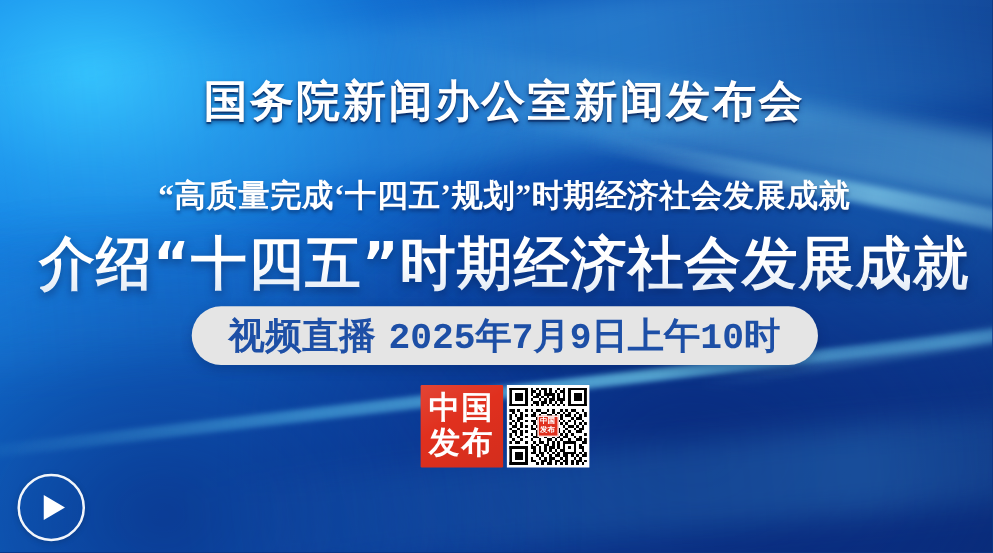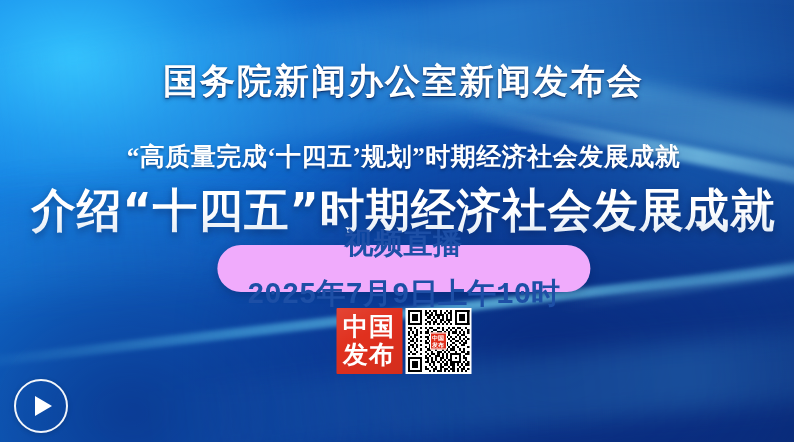--- a/index.html
+++ b/index.html
@@ -234,28 +234,27 @@
   }
 
   .pill {
     position: absolute;
     top: 245px;
     left: 50%;
     transform: translateX(-50%);
     height: 47px;
     padding: 0 30px;
     border-radius: 24px;
-    background: #f0abfc;
+    background: #e5e5e5;
     display: flex;
     align-items: center;
     justify-content: center;
     gap: 10px;
     box-shadow: 0 3px 9px rgba(4,26,78,0.30);
     white-space: nowrap;
-    flex-direction: column;
   }
   .pill-label {
     font-family: "Liberation Serif", "DejaVu Serif", serif;
     font-weight: bold;
     font-size: 29px;
     color: #1d4fa6;
     letter-spacing: 0.5px;
   }
   .pill-date {
     font-family: Liberation Mono, monospace;

